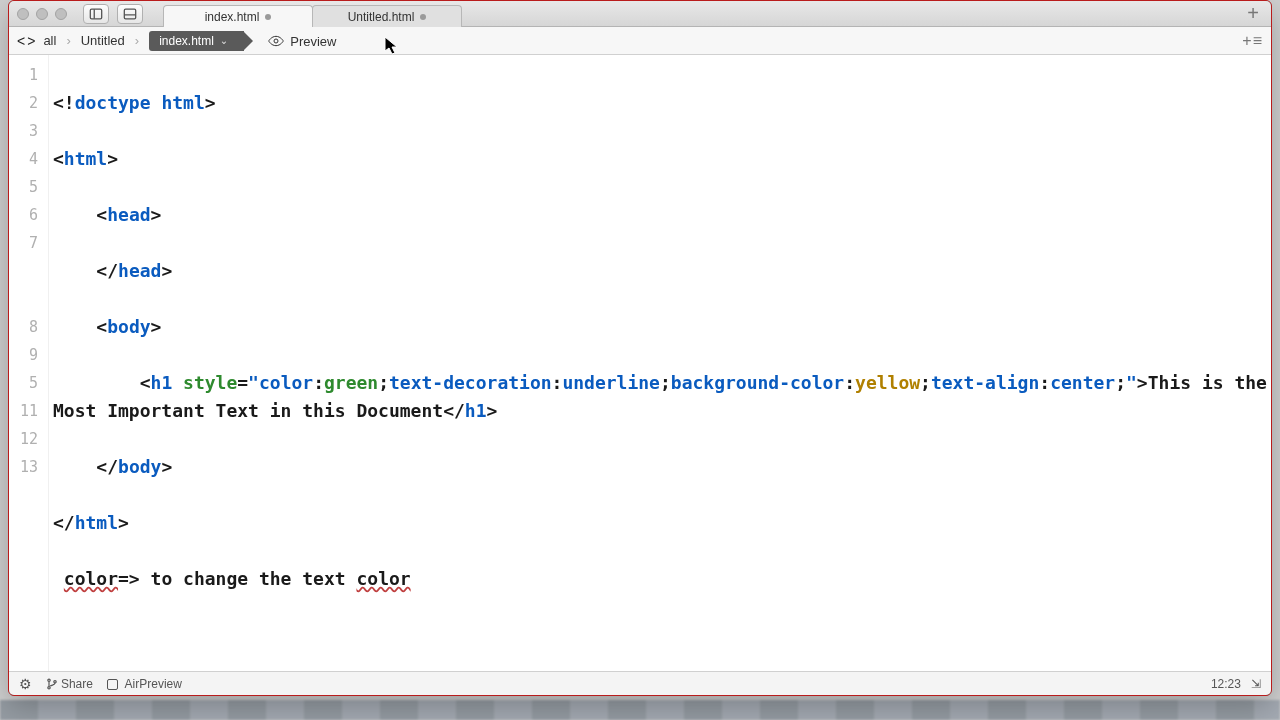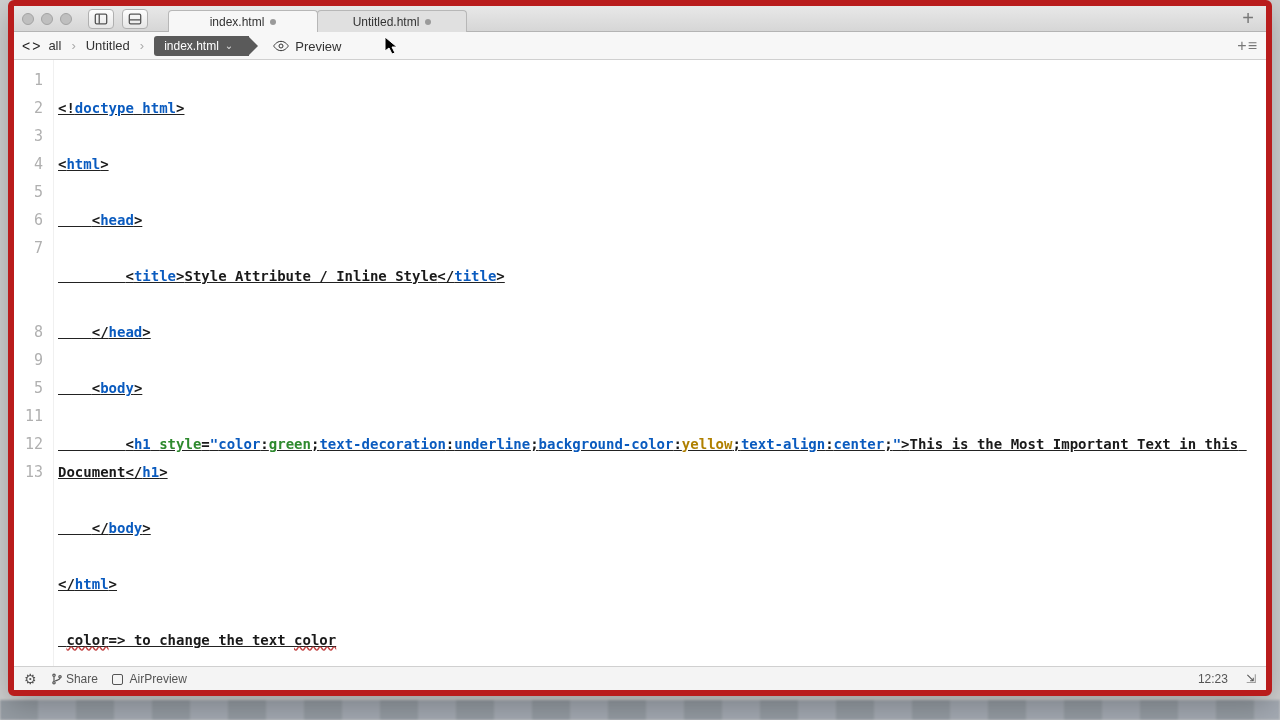--- a/index.html
+++ b/index.html
@@ -1,19 +1,19 @@
 <!DOCTYPE html>
 <html><head>
 <meta charset="utf-8">
 <style>
   * { box-sizing: border-box; margin: 0; padding: 0; }
   html, body { height: 100%; font-family: -apple-system, "Helvetica Neue", Arial, sans-serif; background: #d0d0d0; }
   .window {
     position: absolute; left: 8px; top: 0; right: 8px; bottom: 24px;
-    background: #737373; border: 6px solid #b91c1c; border-radius: 6px;
+    background: #737373; border: 1px solid #b91c1c; border-radius: 6px;
     box-shadow: 0 10px 30px rgba(0,0,0,.25);
     display: flex; flex-direction: column; overflow: hidden;
   }
   
   .titlebar {
     height: 26px; background: linear-gradient(#e8e8e8,#d6d6d6);
     border-bottom: 1px solid #b4b4b4; display: flex; align-items: center;
     padding: 0 8px; gap: 8px;
   }
   .traffic { display: flex; gap: 7px; margin-right: 8px; }
@@ -69,44 +69,43 @@
     flex: 1; display: flex; background:#fff; overflow:auto;
     font-family: Menlo, Consolas, monospace;
   }
   .gutter {
     width: 40px; text-align: right; padding: 6px 10px 6px 0;
     color: #b0b0b0; font-size: 15px; user-select: none; background:#fff;
     border-right: 1px solid #f0f0f0;
   }
   .gutter div { height: 28px; line-height: 28px; }
   .code {
-    flex:1; padding: 6px 4px; font-size: 14px; line-height: 28px;
+    flex:1; padding: 6px 4px; font-size: 18px; line-height: 28px;
     white-space: pre-wrap; color:#222; font-weight:600;
     font-family: Menlo, Consolas, monospace;
-    text-decoration: underline;
   }
   .code .row { min-height: 28px; }
   .c-punc { color:#1a1a1a; }
   .c-tag  { color:#0a5bbf; }
   .c-attr { color:#2e8a2e; }
   .c-str  { color:#0a5bbf; }
   .c-css-prop { color:#0a5bbf; }
   .c-css-valg { color:#2e8a2e; }
   .c-css-valy { color:#b08000; }
   .c-css-valb { color:#0a5bbf; }
   .c-text { color:#1a1a1a; }
   .wavy { text-decoration: underline wavy #c04040; text-decoration-skip-ink: none; }
   
   .statusbar {
     height: 24px; border-top: 1px solid #d0d0d0; background:#f4f4f4;
     display:flex; align-items:center; font-size:12px; color:#555;
     padding: 0 10px; gap: 14px;
   }
   .statusbar .gear { font-size:14px; }
-  .statusbar .right { margin-left:auto; display:flex; align-items:center; gap:18px;text-align:right;}
+  .statusbar .right { margin-left:auto; display:flex; align-items:center; gap:10px;text-align:right;}
   .branch svg { width:12px;height:12px; fill:none; stroke:#555; stroke-width:1.6; vertical-align:middle;}
   .sq { width:11px;height:11px;border:1.5px solid #555;display:inline-block;vertical-align:middle;border-radius:2px;margin-right:4px;}
   .cursor-ptr {
     position:absolute; left:384px; top:36px; width:16px;height:20px; z-index:50; pointer-events:none;
   }
   
   .dockstrip {
     position:absolute; left:0; right:0; bottom:0; height:20px;
     background: repeating-linear-gradient(90deg,#6e7a86 0 38px,#8892a0 38px 76px);
     filter: blur(1px); opacity:.6;
@@ -191,21 +190,20 @@
         <div>9</div>
         <div>5</div>
         <div>11</div>
         <div>12</div>
         <div>13</div>
     </div>
     <div class="code">
 <div class="row"><span class="c-punc">&lt;!</span><span class="c-tag">doctype</span> <span class="c-tag">html</span><span class="c-punc">&gt;</span></div>
 <div class="row"><span class="c-punc">&lt;</span><span class="c-tag">html</span><span class="c-punc">&gt;</span></div>
 <div class="row">    <span class="c-punc">&lt;</span><span class="c-tag">head</span><span class="c-punc">&gt;</span></div>
-<div class="row">        <span class="c-punc">&lt;</span><span class="c-tag">title</span><span class="c-punc">&gt;</span><span class="c-text">Style Attribute / Inline Style</span><span class="c-punc">&lt;/</span><span class="c-tag">title</span><span class="c-punc">&gt;</span></div>
 <div class="row">    <span class="c-punc">&lt;/</span><span class="c-tag">head</span><span class="c-punc">&gt;</span></div>
 <div class="row">    <span class="c-punc">&lt;</span><span class="c-tag">body</span><span class="c-punc">&gt;</span></div>
 <div class="row">        <span class="c-punc">&lt;</span><span class="c-tag">h1</span> <span class="c-attr">style</span><span class="c-punc">=</span><span class="c-str">"</span><span class="c-css-prop">color</span><span class="c-punc">:</span><span class="c-css-valg">green</span><span class="c-punc">;</span><span class="c-css-prop">text-decoration</span><span class="c-punc">:</span><span class="c-css-valb">underline</span><span class="c-punc">;</span><span class="c-css-prop">background-color</span><span class="c-punc">:</span><span class="c-css-valy">yellow</span><span class="c-punc">;</span><span class="c-css-prop">text-align</span><span class="c-punc">:</span><span class="c-css-valb">center</span><span class="c-punc">;</span><span class="c-str">"</span><span class="c-punc">&gt;</span><span class="c-text">This is the Most Important Text in this Document</span><span class="c-punc">&lt;/</span><span class="c-tag">h1</span><span class="c-punc">&gt;</span></div>
 <div class="row">    <span class="c-punc">&lt;/</span><span class="c-tag">body</span><span class="c-punc">&gt;</span></div>
 <div class="row"><span class="c-punc">&lt;/</span><span class="c-tag">html</span><span class="c-punc">&gt;</span></div>
 <div class="row"> <span class="c-text"><span class="wavy">color</span>=&gt; to change the text <span class="wavy">color</span></span></div>
 
 
 
     </div>

